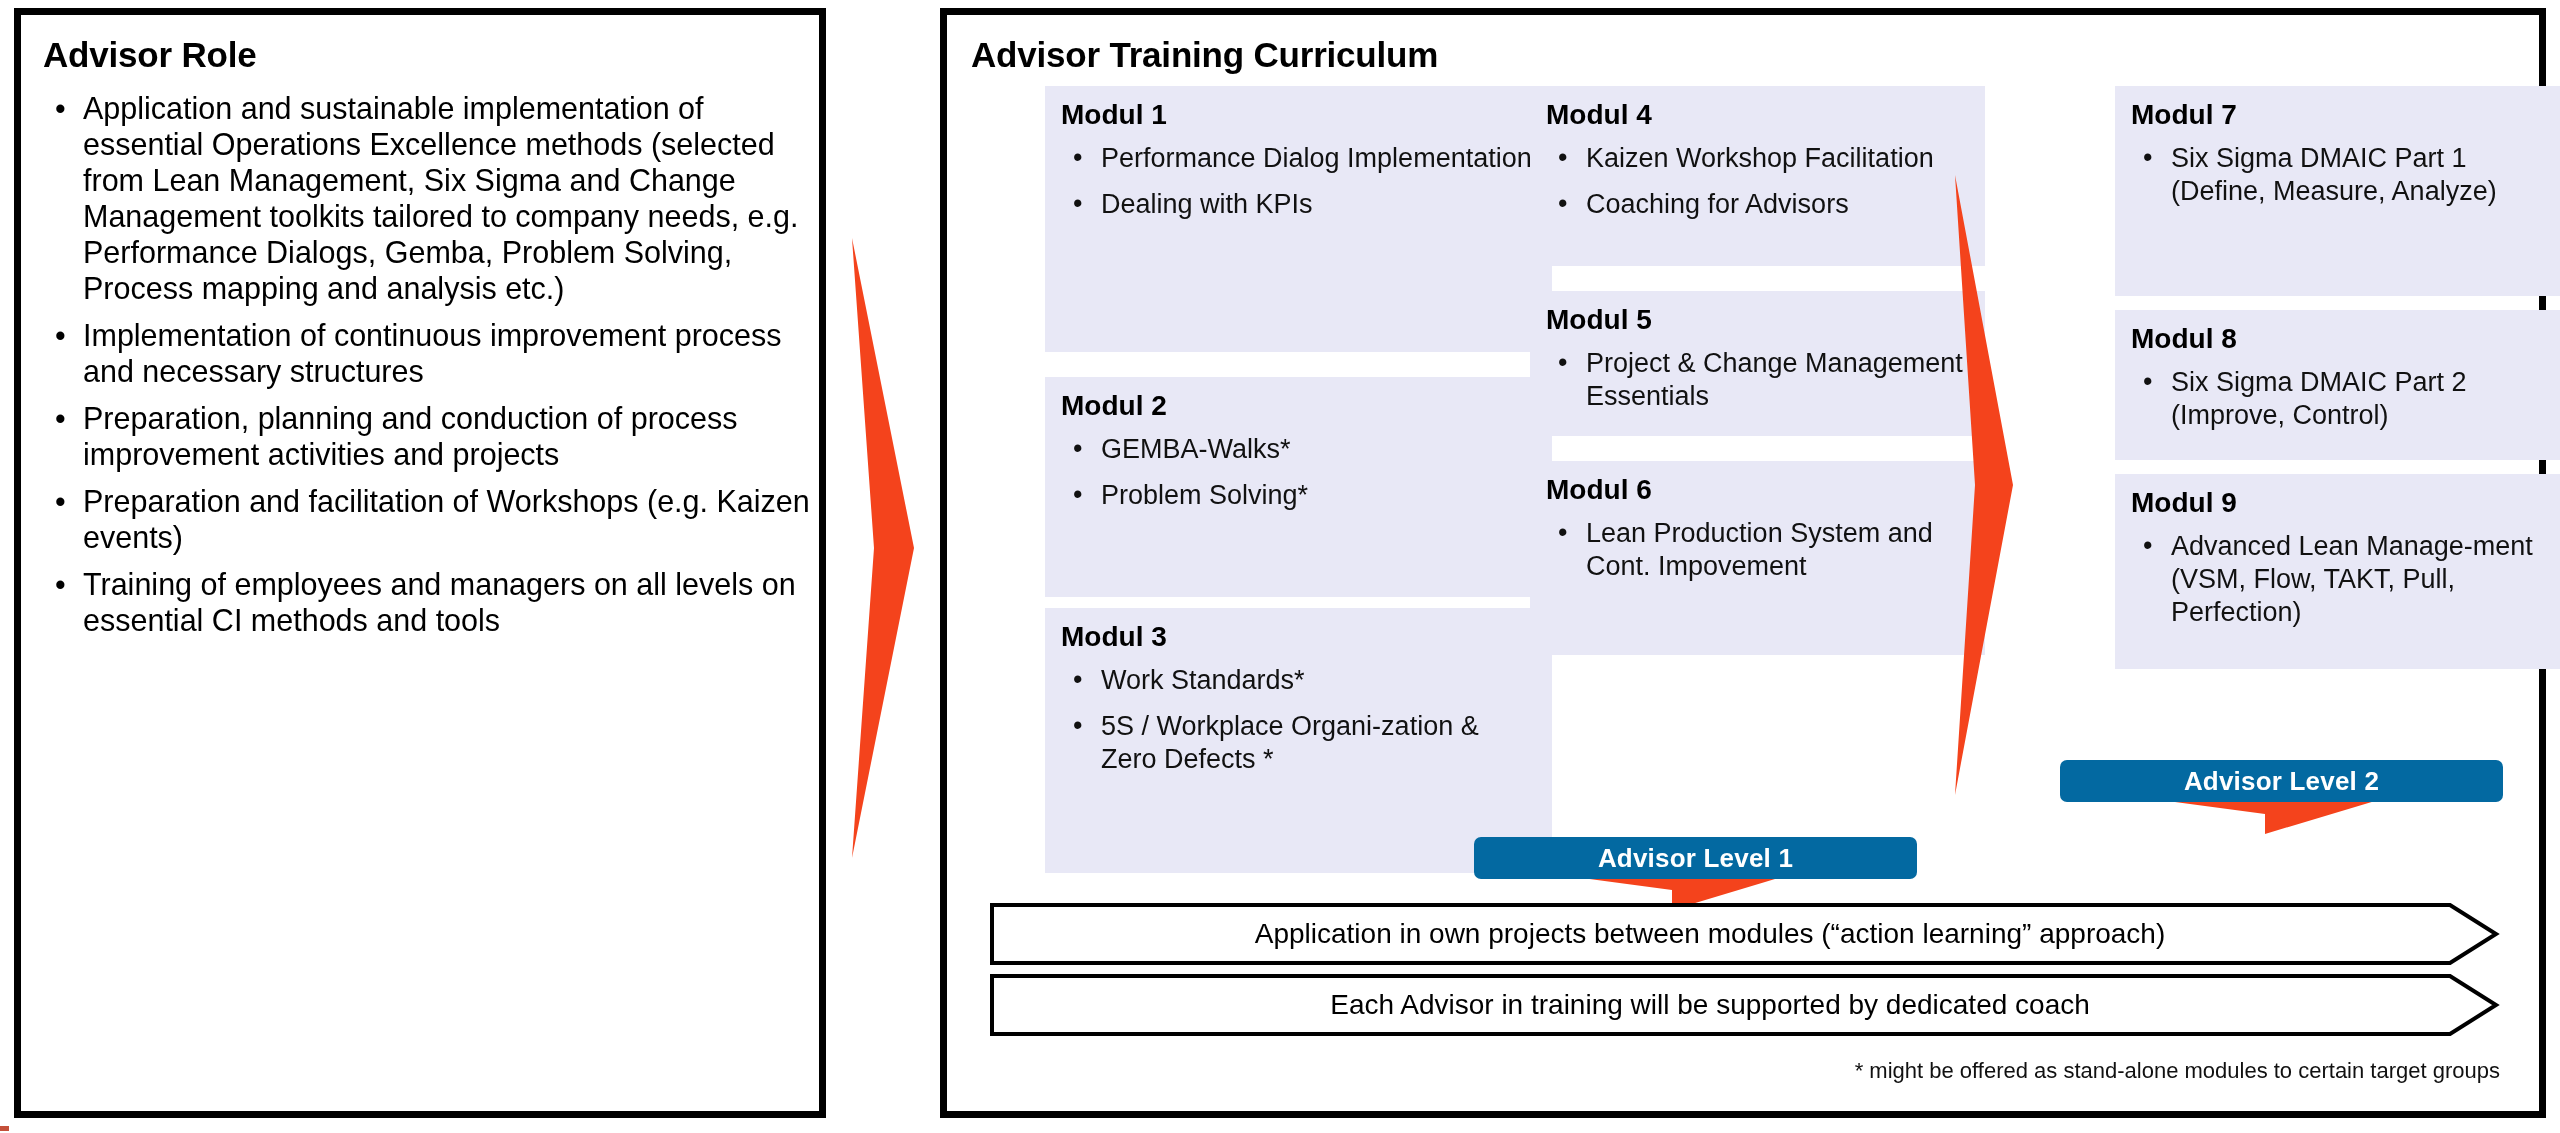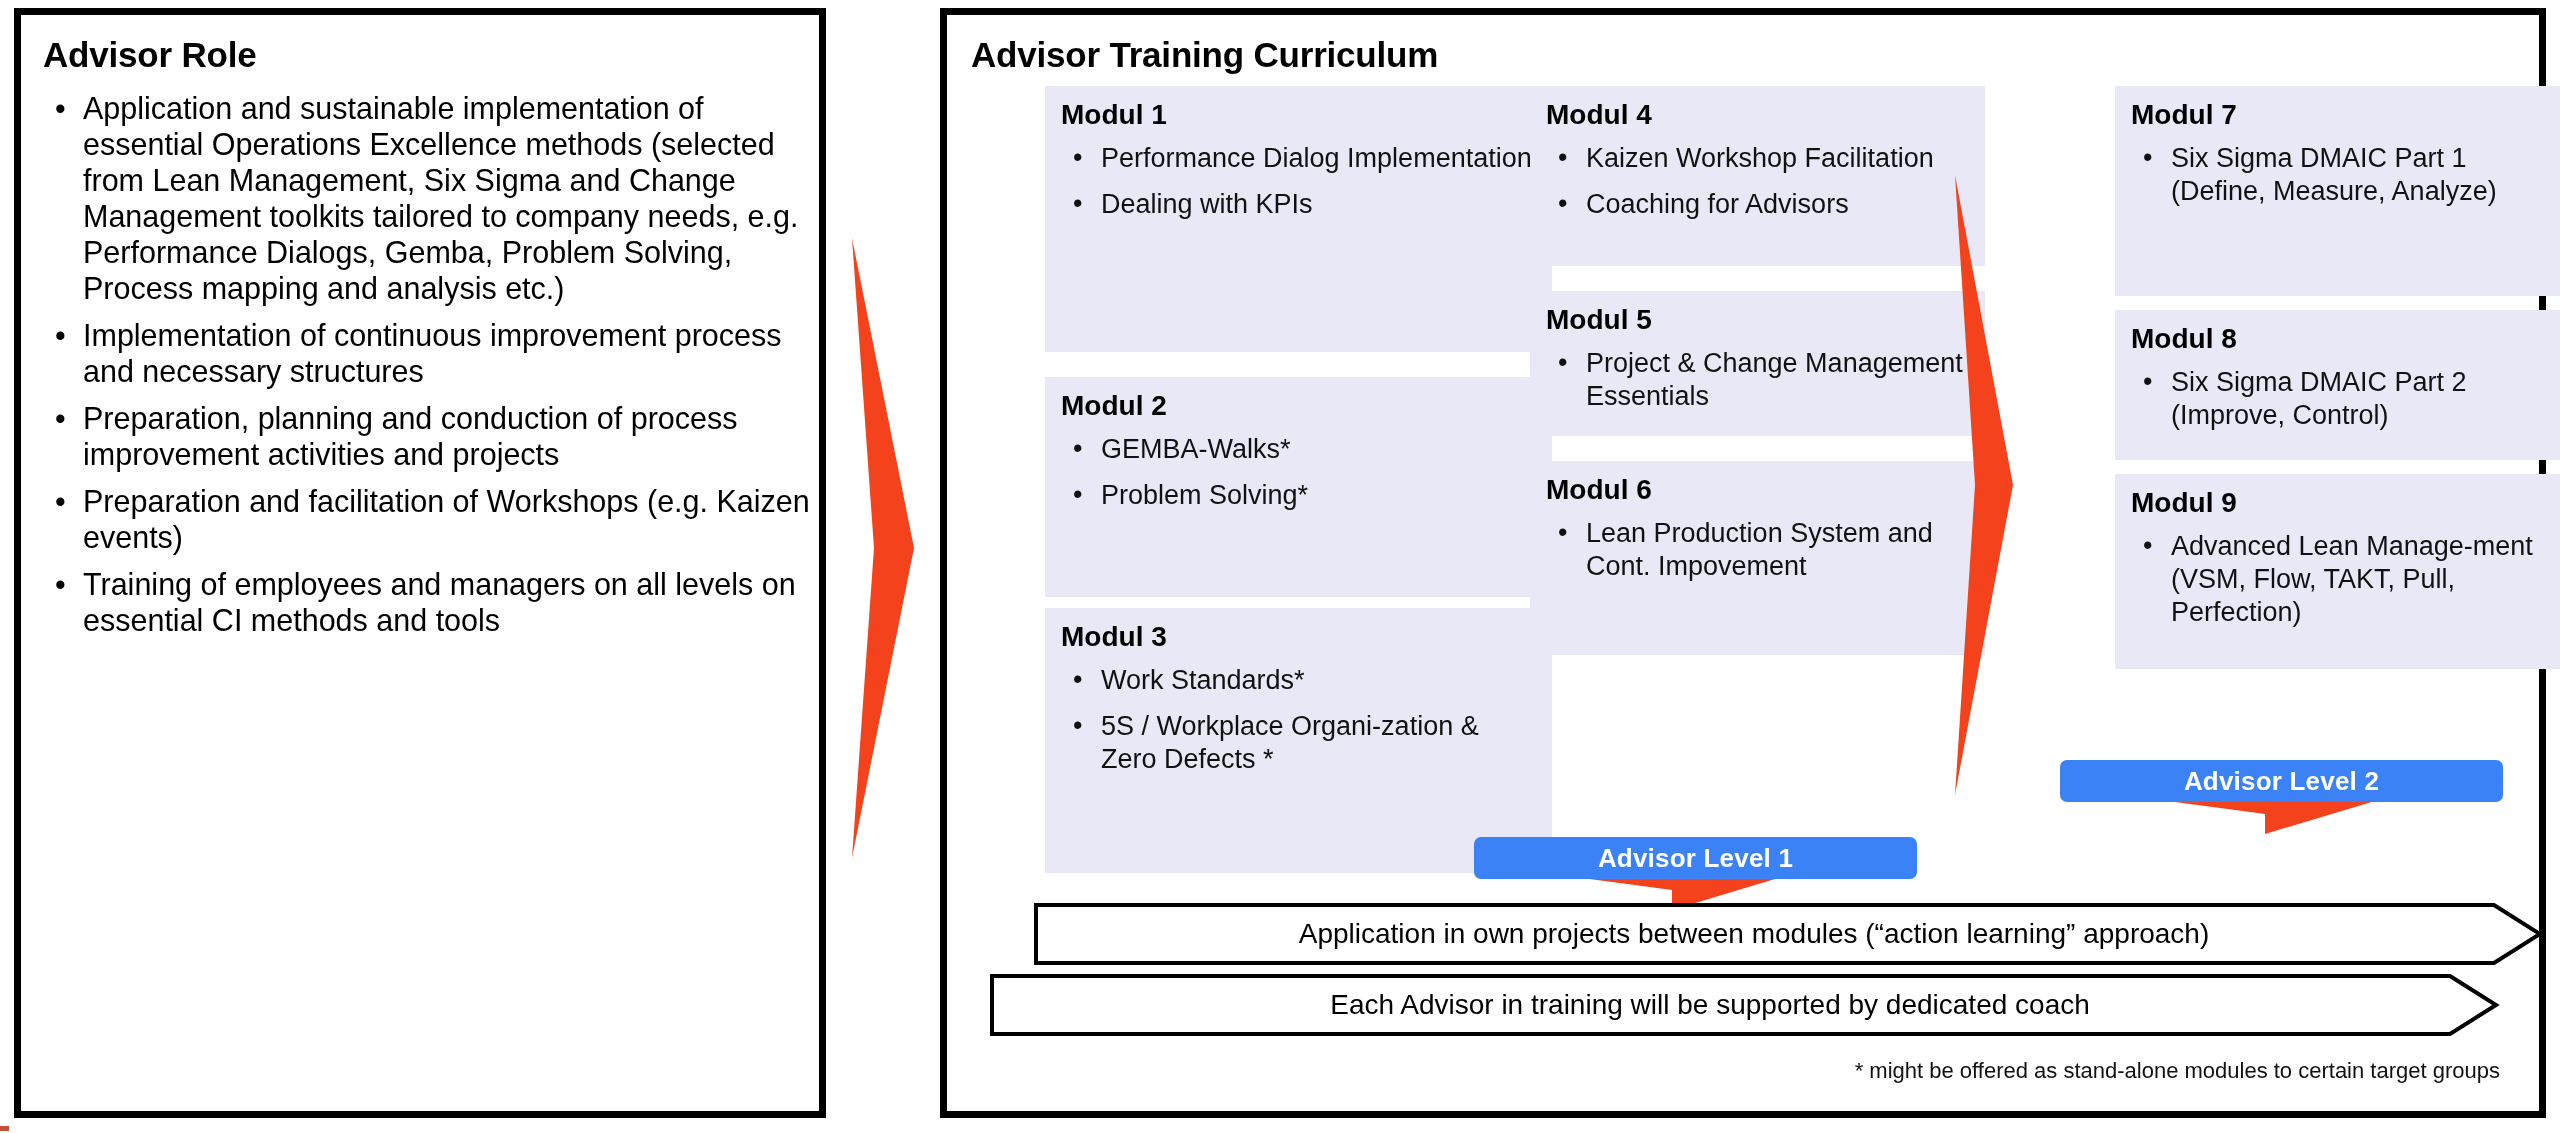--- a/index.html
+++ b/index.html
@@ -117,41 +117,41 @@
     position: absolute;
     height: 36px;
   }
   #arrow-down-1 { left: 1552px; top: 874px; width: 240px; }
   #arrow-down-2 { left: 2145px; top: 798px; width: 240px; }
 
   
   .level-badge {
     position: absolute;
     height: 42px;
-    background: #3b82f6;
+    background: #0369a1;
     border-radius: 7px;
     color: #ffffff;
     font-size: 26px;
     font-weight: bold;
     display: flex;
     align-items: center;
     justify-content: center;
     letter-spacing: 0.2px;
   }
   #badge-level-1 { left: 1474px; top: 837px; width: 443px; }
   #badge-level-2 { left: 2060px; top: 760px; width: 443px; }
 
   
   .banner {
     position: absolute;
     height: 62px;
     left: 990px;
     width: 1510px;
   }
-  #banner-1 { top: 903px; margin-left: 44px; }
+  #banner-1 { top: 903px; }
   #banner-2 { top: 974px; }
   .banner svg { position:absolute; left:0; top:0; }
   .banner .banner-text {
     position: absolute;
     left: 0;
     top: 0;
     width: 1440px;
     height: 62px;
     display: flex;
     align-items: center;

